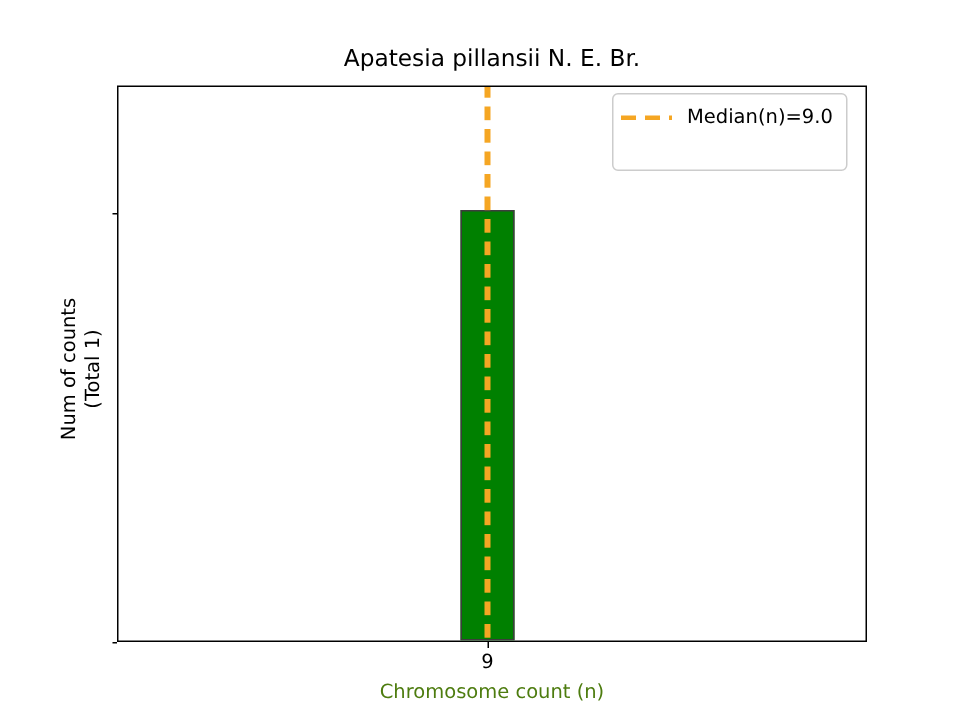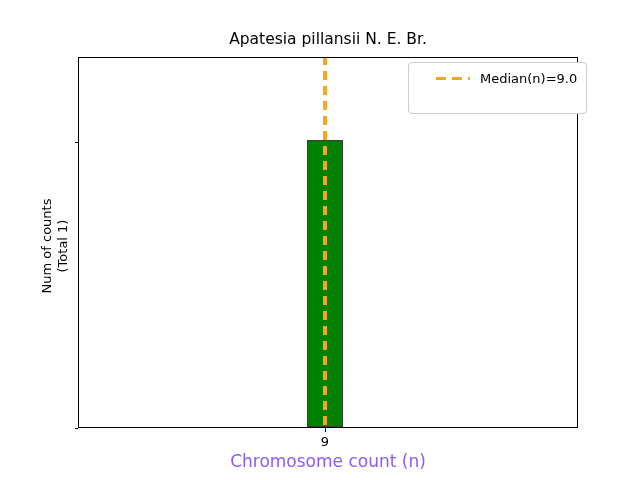--- a/index.html
+++ b/index.html
@@ -111,23 +111,23 @@
     white-space: nowrap;
   }
 
   
   #xlabel {
     position: absolute;
     left: 78px;
     top: 454px;
     width: 500px;
     text-align: center;
-    font-size: 17px;
+    font-size: 13px;
     line-height: 15px;
-    color: #8b5cf6;
+    color: #4d7c0f;
     white-space: nowrap;
   }
   #ylabel {
     position: absolute;
     left: -131px;
     top: 230px;
     width: 372px;
     text-align: center;
     font-size: 13px;
     line-height: 16px;
@@ -137,21 +137,21 @@
   }
 
   
   #legend {
     position: absolute;
     left: 408px;
     top: 62px;
     border: 1px solid #cccccc;
     border-radius: 4px;
     background: #ffffff;
-    padding: 6px 9px 6px 27px;
+    padding: 6px 9px 6px 5px;
     box-sizing: border-box;
   }
   .legend-row {
     display: flex;
     align-items: center;
     height: 19px;
   }
   .legend-swatch {
     width: 34px;
     height: 3.6px;

